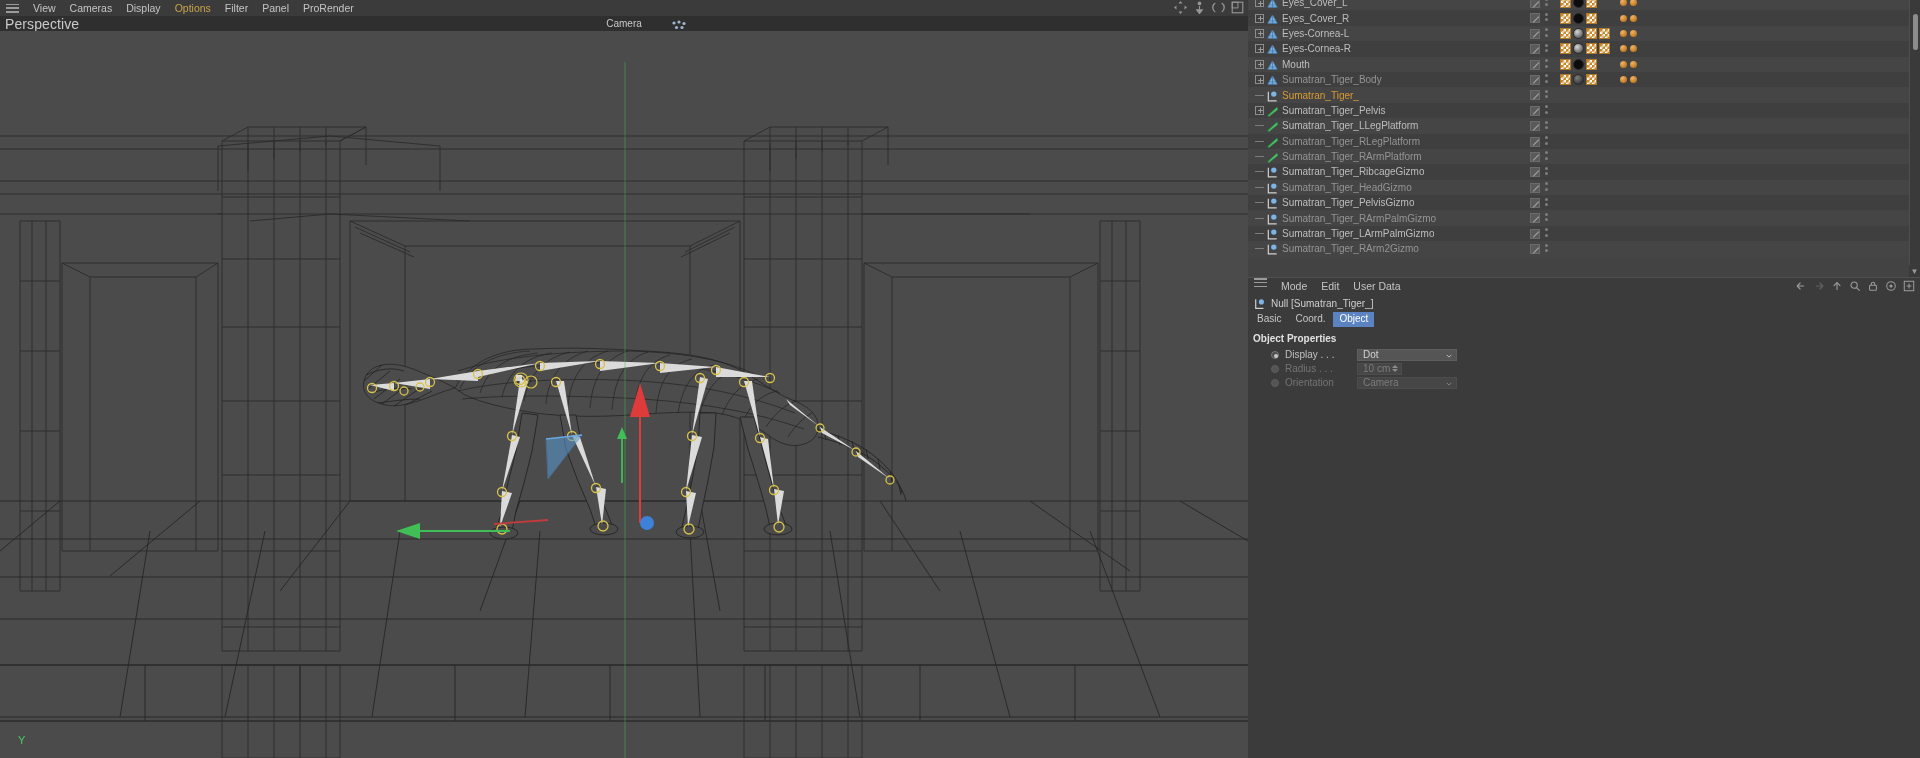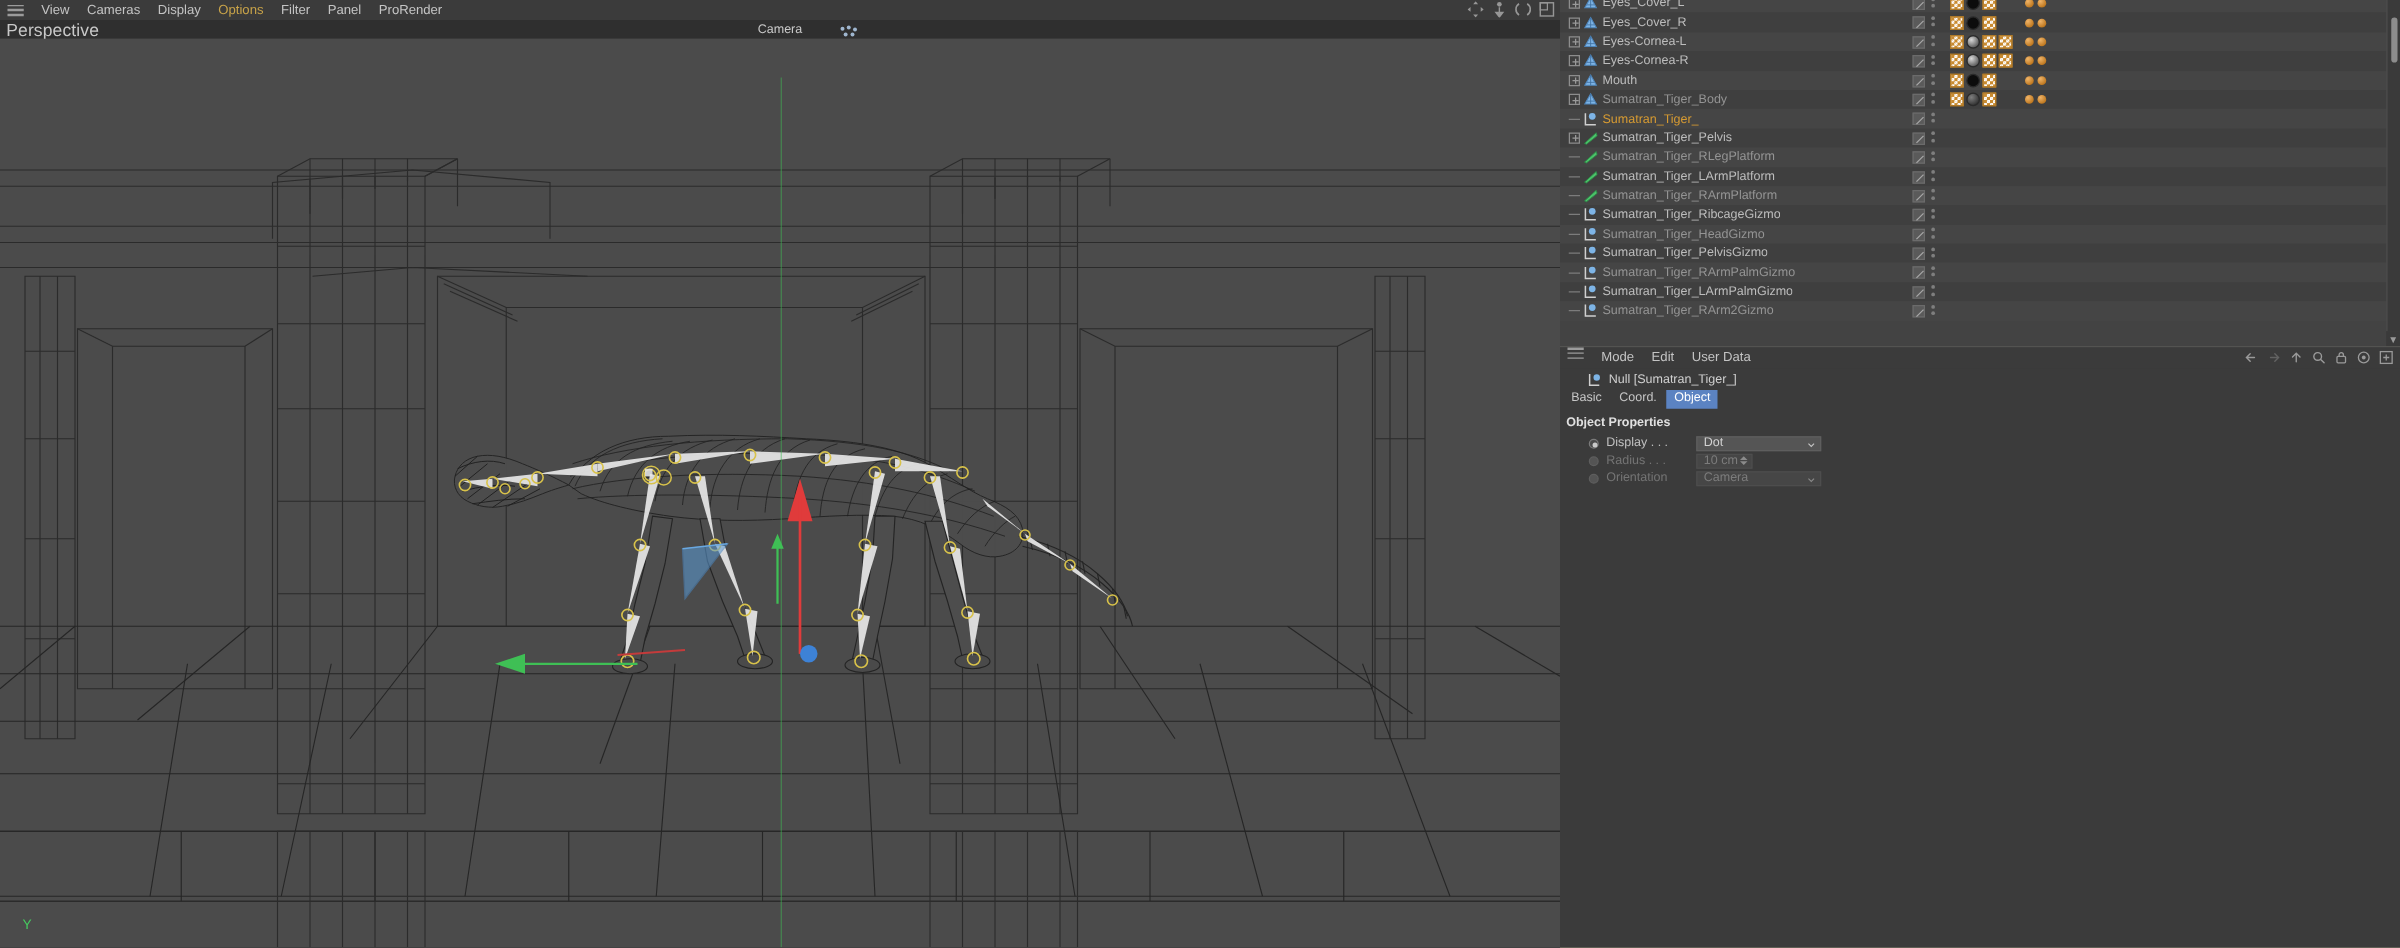--- a/index.html
+++ b/index.html
@@ -71,21 +71,21 @@
   #scene-svg { position: absolute; left: 0; top: 0; display: block; }
   #axis-indicator {
     position: absolute; left: 18px; bottom: 12px;
     font-size: 11px; color: #45c95f; font-family: "Liberation Sans", sans-serif;
   }
 
   
   #right-dock {
     position: absolute; left: 1248px; top: 0;
     width: 672px; height: 758px;
-    background: #fef9c3;
+    background: #b91c1c;
   }
 
   
   #object-manager {
     position: absolute; left: 0; top: 0;
     width: 672px; height: 277px;
     background: #434343;
     overflow: hidden;
   }
   #om-rows { position: absolute; left: 0; top: -5px; width: 672px; }
@@ -200,21 +200,21 @@
     font-size: 10.5px; color: #c4c4c4; padding: 0 7px; line-height: 17px;
   }
   #am-toolbar-icons {
     position: absolute; right: 5px; top: 2px;
     display: flex; align-items: center; gap: 6px;
   }
   #am-toolbar-icons .amicon { width: 12px; height: 12px; opacity: .78; }
 
   #am-objline {
     height: 17px; display: flex; align-items: center;
-    padding-left: 6px; gap: 5px; margin-left: 16px;
+    padding-left: 6px; gap: 5px;
   }
   #am-objline .nullicon { width: 12px; height: 12px; }
   #am-objline-text { font-size: 10px; color: #cfcfcf; }
 
   #am-tabs { display: flex; align-items: center; padding-left: 3px; gap: 2px; height: 15px; }
   .am-tab {
     font-size: 10px; color: #c6c6c6; padding: 1px 6px 2px 6px; line-height: 12px;
   }
   .am-tab.active { background: #5b83c2; color: #ffffff; }
 
@@ -762,45 +762,45 @@
                   <path d="M1.8 11.5L11.8 2.4l0.8 2.6-9.2 7.3z" fill="#4cc26a" stroke="#2f8c48" stroke-width="0.8"></path>
                 </svg></span>
               <span class="om-name">Sumatran_Tiger_Pelvis</span>
             </div>
             <span class="om-check"></span>
             <span class="om-vis">
               <span></span>
               <span></span>
             </span>
           </div>
+          <div class="om-row">
+            <div class="om-left">
+              <div class="om-treeline">
+                <span class="om-dash"></span>
+              </div>
+              <span class="om-icon"><svg viewBox="0 0 14 14">
+                  <path d="M1.8 11.5L11.8 2.4l0.8 2.6-9.2 7.3z" fill="#4cc26a" stroke="#2f8c48" stroke-width="0.8"></path>
+                </svg></span>
+              <span class="om-name">Sumatran_Tiger_LLegPlatform</span>
+            </div>
+            <span class="om-check"></span>
+            <span class="om-vis">
+              <span></span>
+              <span></span>
+            </span>
+          </div>
           <div class="om-row dim">
             <div class="om-left">
               <div class="om-treeline">
                 <span class="om-dash"></span>
               </div>
               <span class="om-icon"><svg viewBox="0 0 14 14">
                   <path d="M1.8 11.5L11.8 2.4l0.8 2.6-9.2 7.3z" fill="#4cc26a" stroke="#2f8c48" stroke-width="0.8"></path>
                 </svg></span>
               <span class="om-name">Sumatran_Tiger_RLegPlatform</span>
-            </div>
-            <span class="om-check"></span>
-            <span class="om-vis">
-              <span></span>
-              <span></span>
-            </span>
-          </div>
-          <div class="om-row">
-            <div class="om-left">
-              <div class="om-treeline">
-                <span class="om-dash"></span>
-              </div>
-              <span class="om-icon"><svg viewBox="0 0 14 14">
-                  <path d="M1.8 11.5L11.8 2.4l0.8 2.6-9.2 7.3z" fill="#4cc26a" stroke="#2f8c48" stroke-width="0.8"></path>
-                </svg></span>
-              <span class="om-name">Sumatran_Tiger_LArmPlatform</span>
             </div>
             <span class="om-check"></span>
             <span class="om-vis">
               <span></span>
               <span></span>
             </span>
           </div>
           <div class="om-row dim">
             <div class="om-left">
               <div class="om-treeline">

